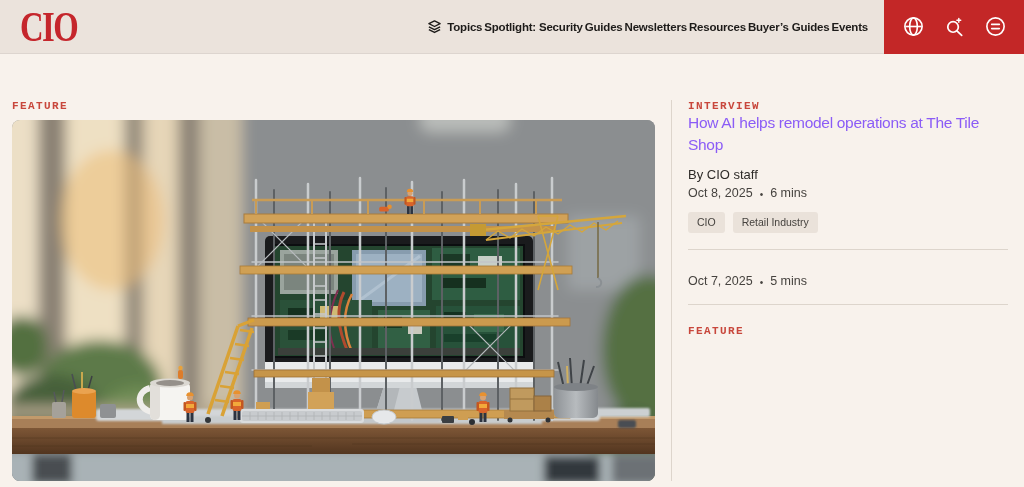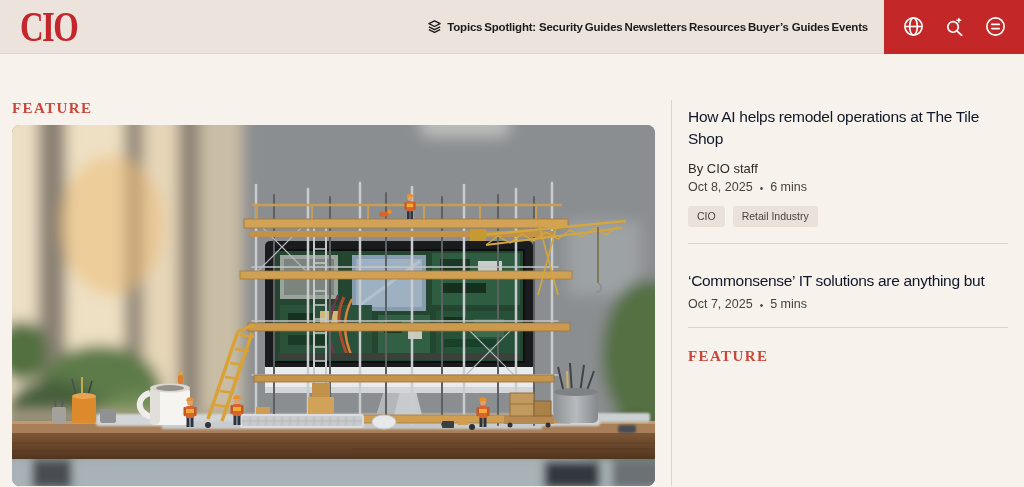--- a/index.html
+++ b/index.html
@@ -26,39 +26,39 @@
     width:140px; height:54px; background:#c32727; margin-left:16px;
     display:flex; align-items:center; justify-content:center; gap:18px; flex:none;
   }
   .utility .ubtn { width:23px; height:23px; cursor:pointer; display:flex; }
   .utility svg { display:block; }
 
   
   main { display:flex; padding:46px 0 0 12px; }
   .feature-col { width:643px; flex:none; }
   .kicker {
-    font-family:Liberation Serif, serif; font-weight:bold;
-    font-size:15px; letter-spacing:1.4px; color:#c8473c; cursor:pointer;
+    font-family:Liberation Mono, monospace; font-weight:bold;
+    font-size:11px; letter-spacing:1.4px; color:#c8473c; cursor:pointer;
   }
   .hero {
     margin-top:8px; width:643px; height:361px; border-radius:8px;
     overflow:hidden; cursor:pointer; background:#8b8e90;
   }
   .hero svg { display:block; }
 
   aside {
     flex:1; margin-left:16px; border-left:1px solid #ddd5cc;
     padding:0 16px 0 16px; min-width:0;
   }
   article { padding-bottom:16px; }
   article + article { padding-top:20px; }
   .art-divided { border-bottom:1px solid #ddd5cc; }
   .title {
-    margin-top:6px; font-size:15.5px; letter-spacing:-0.3px; line-height:1.45;
-    font-weight:normal; color:#0f172a; cursor:pointer;
+    font-size:15.5px; letter-spacing:-0.3px; line-height:1.45;
+    font-weight:normal; color:#8b5cf6; cursor:pointer;
   }
   .byline { margin-top:10px; font-size:13px; color:#2e2b28; }
   .meta { margin-top:4px; font-size:12.5px; color:#46433f; display:flex; align-items:flex-end; gap:7px; }
   .meta .sep { font-size:10px; color:#46433f; }
   .tags { margin-top:12px; display:flex; gap:8px; flex-wrap:wrap; }
   .tag {
     background:#eae2da; color:#46433f; font-size:10.5px; line-height:1;
     padding:5.5px 9px; border-radius:3px; white-space:nowrap; cursor:pointer;
   }
 </style>
@@ -316,35 +316,35 @@
         <g transform="translate(372,94) scale(0.8)">
           <rect x="-6" y="-9" width="12" height="6" rx="2" fill="#d9632a"></rect>
           <circle cx="7" cy="-9" r="2.8" fill="#e8912f"></circle>
         </g>
       </svg>
     </figure>
   </section>
 
   <aside>
     <article class="art-divided">
+      <div class="kicker">INTERVIEW</div>
       <h2 class="title">How AI helps remodel operations at The Tile Shop</h2>
       <div class="byline">By CIO staff</div>
       <div class="meta">
         <span>Oct 8, 2025</span>
         <span class="sep">•</span>
         <span>6 mins</span>
       </div>
       <div class="tags">
         <span class="tag">CIO</span>
         <span class="tag">Retail Industry</span>
       </div>
     </article>
 
     <article class="art-divided">
-      <h2 class="title">‘Commonsense’ IT solutions are anything but</h2>
       <div class="meta">
         <span>Oct 7, 2025</span>
         <span class="sep">•</span>
         <span>5 mins</span>
       </div>
     </article>
 
     <article>
       <div class="kicker">FEATURE</div>
     </article>

